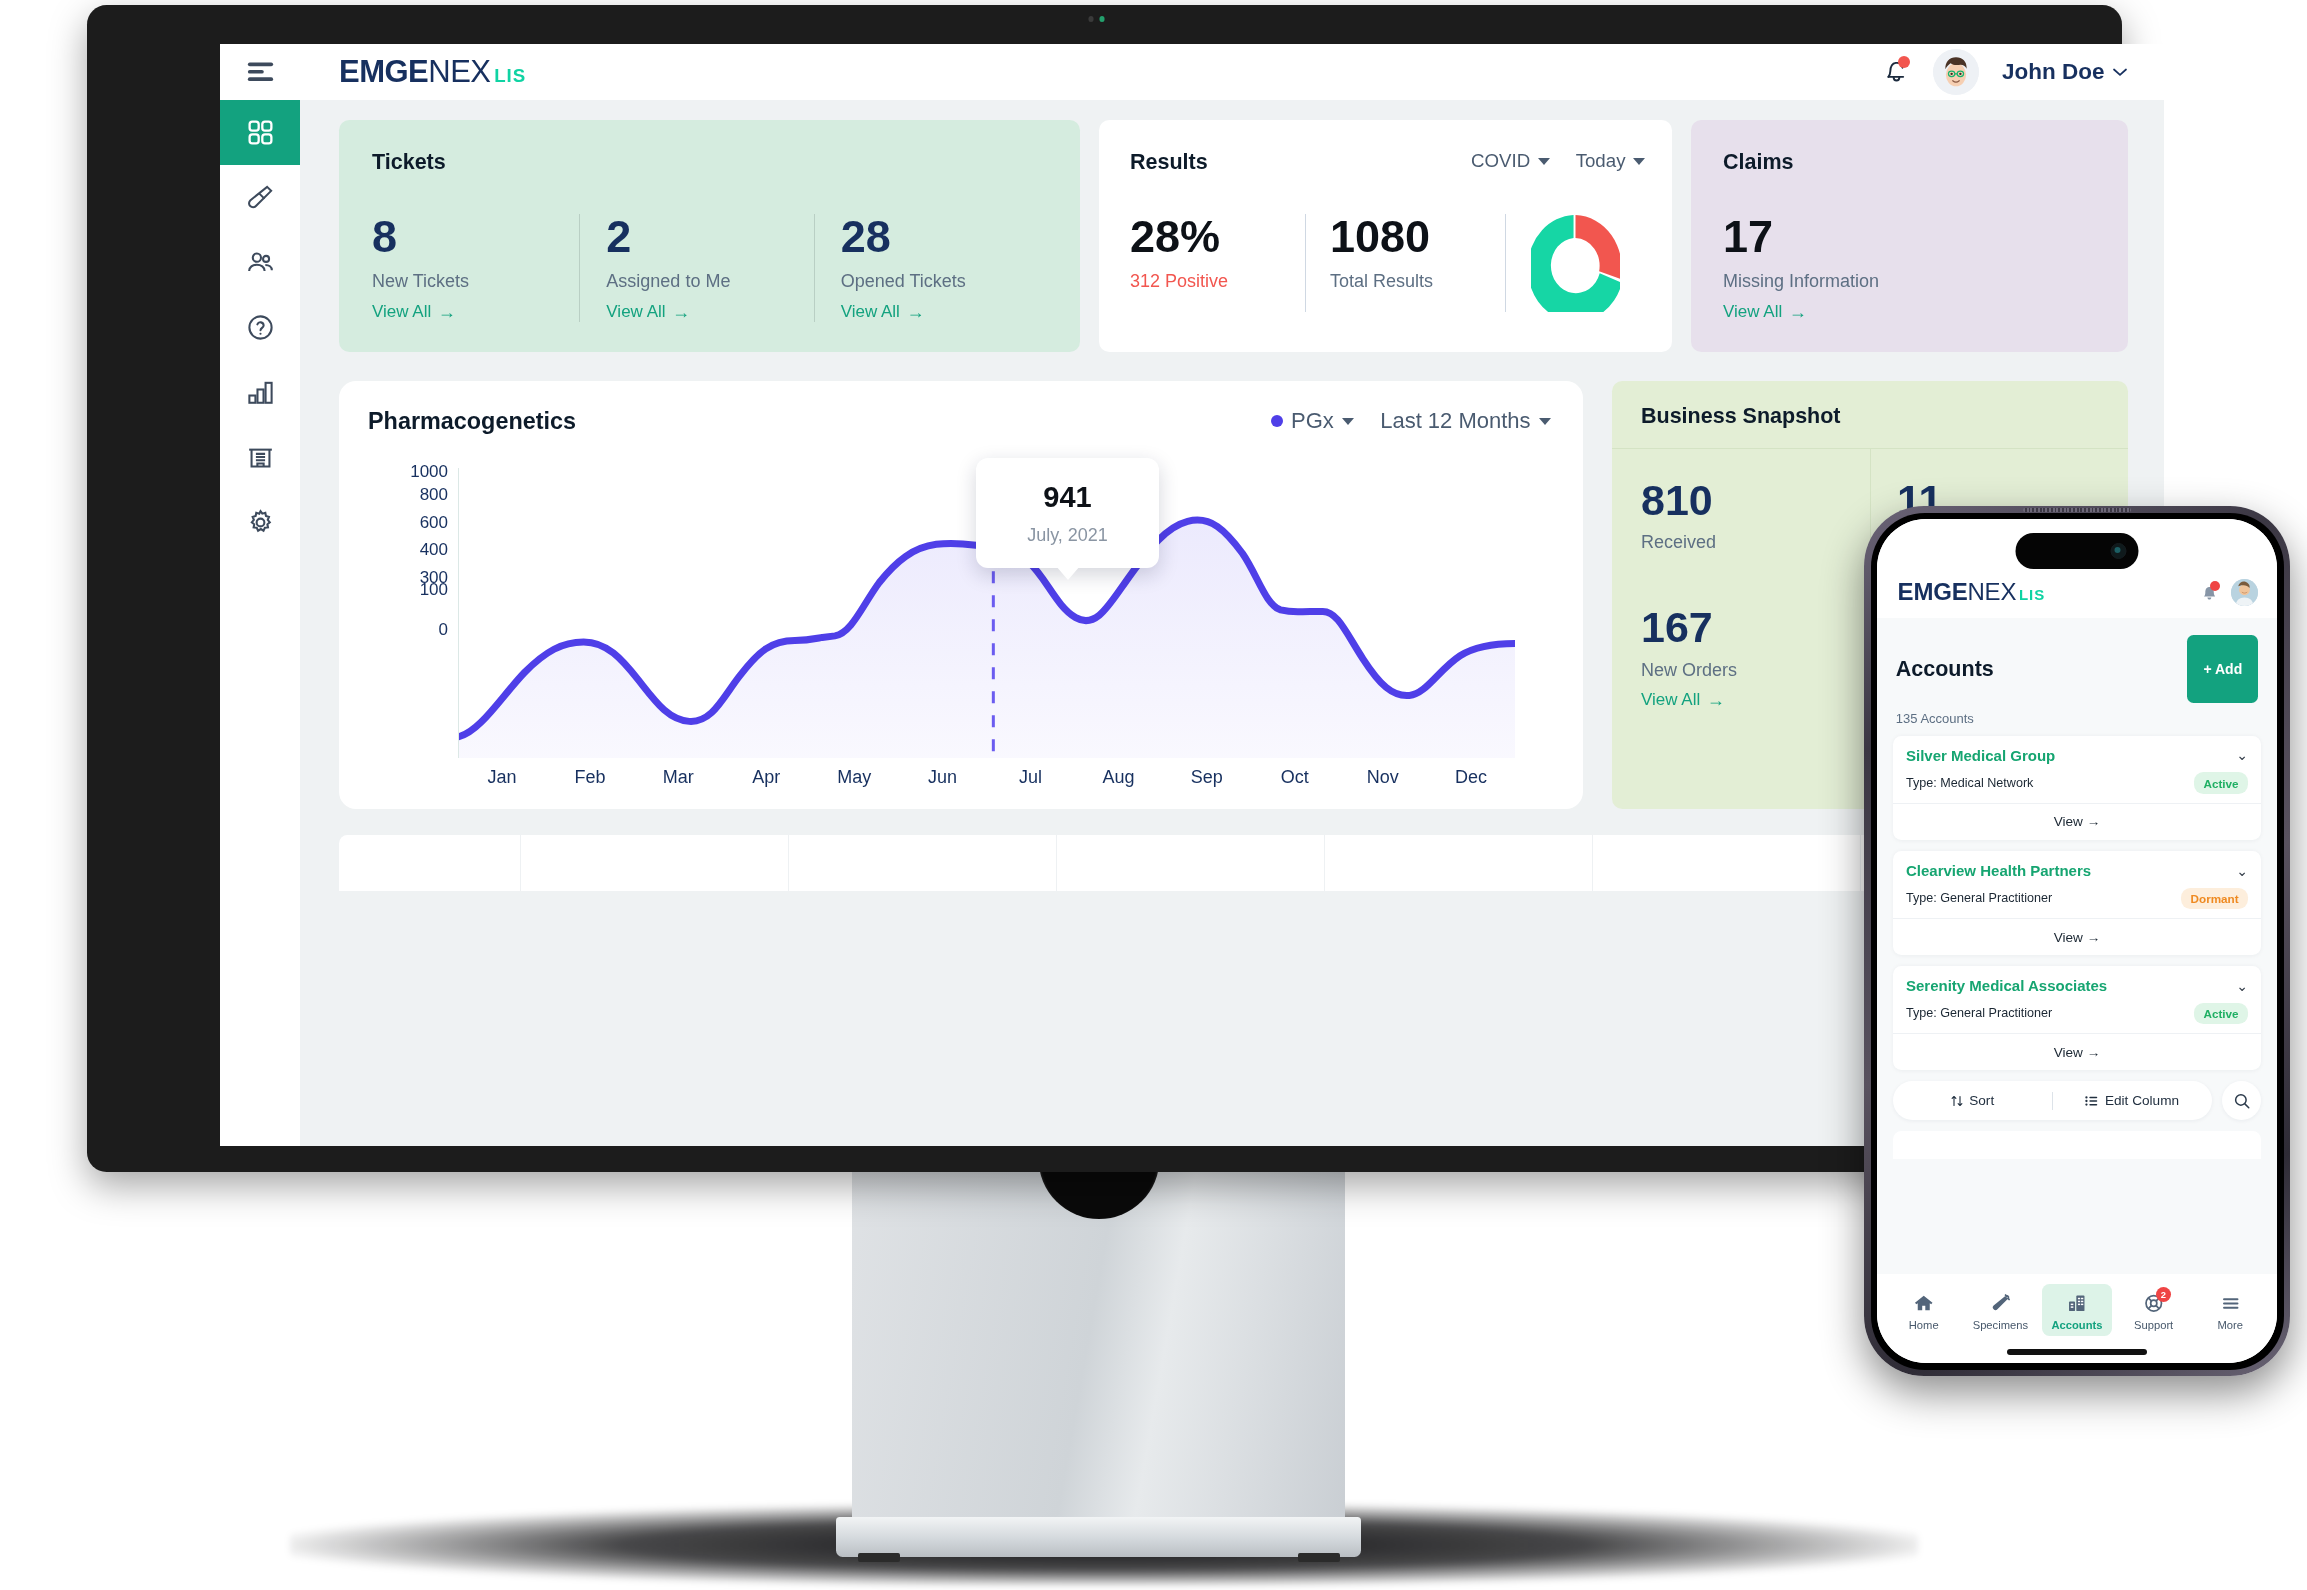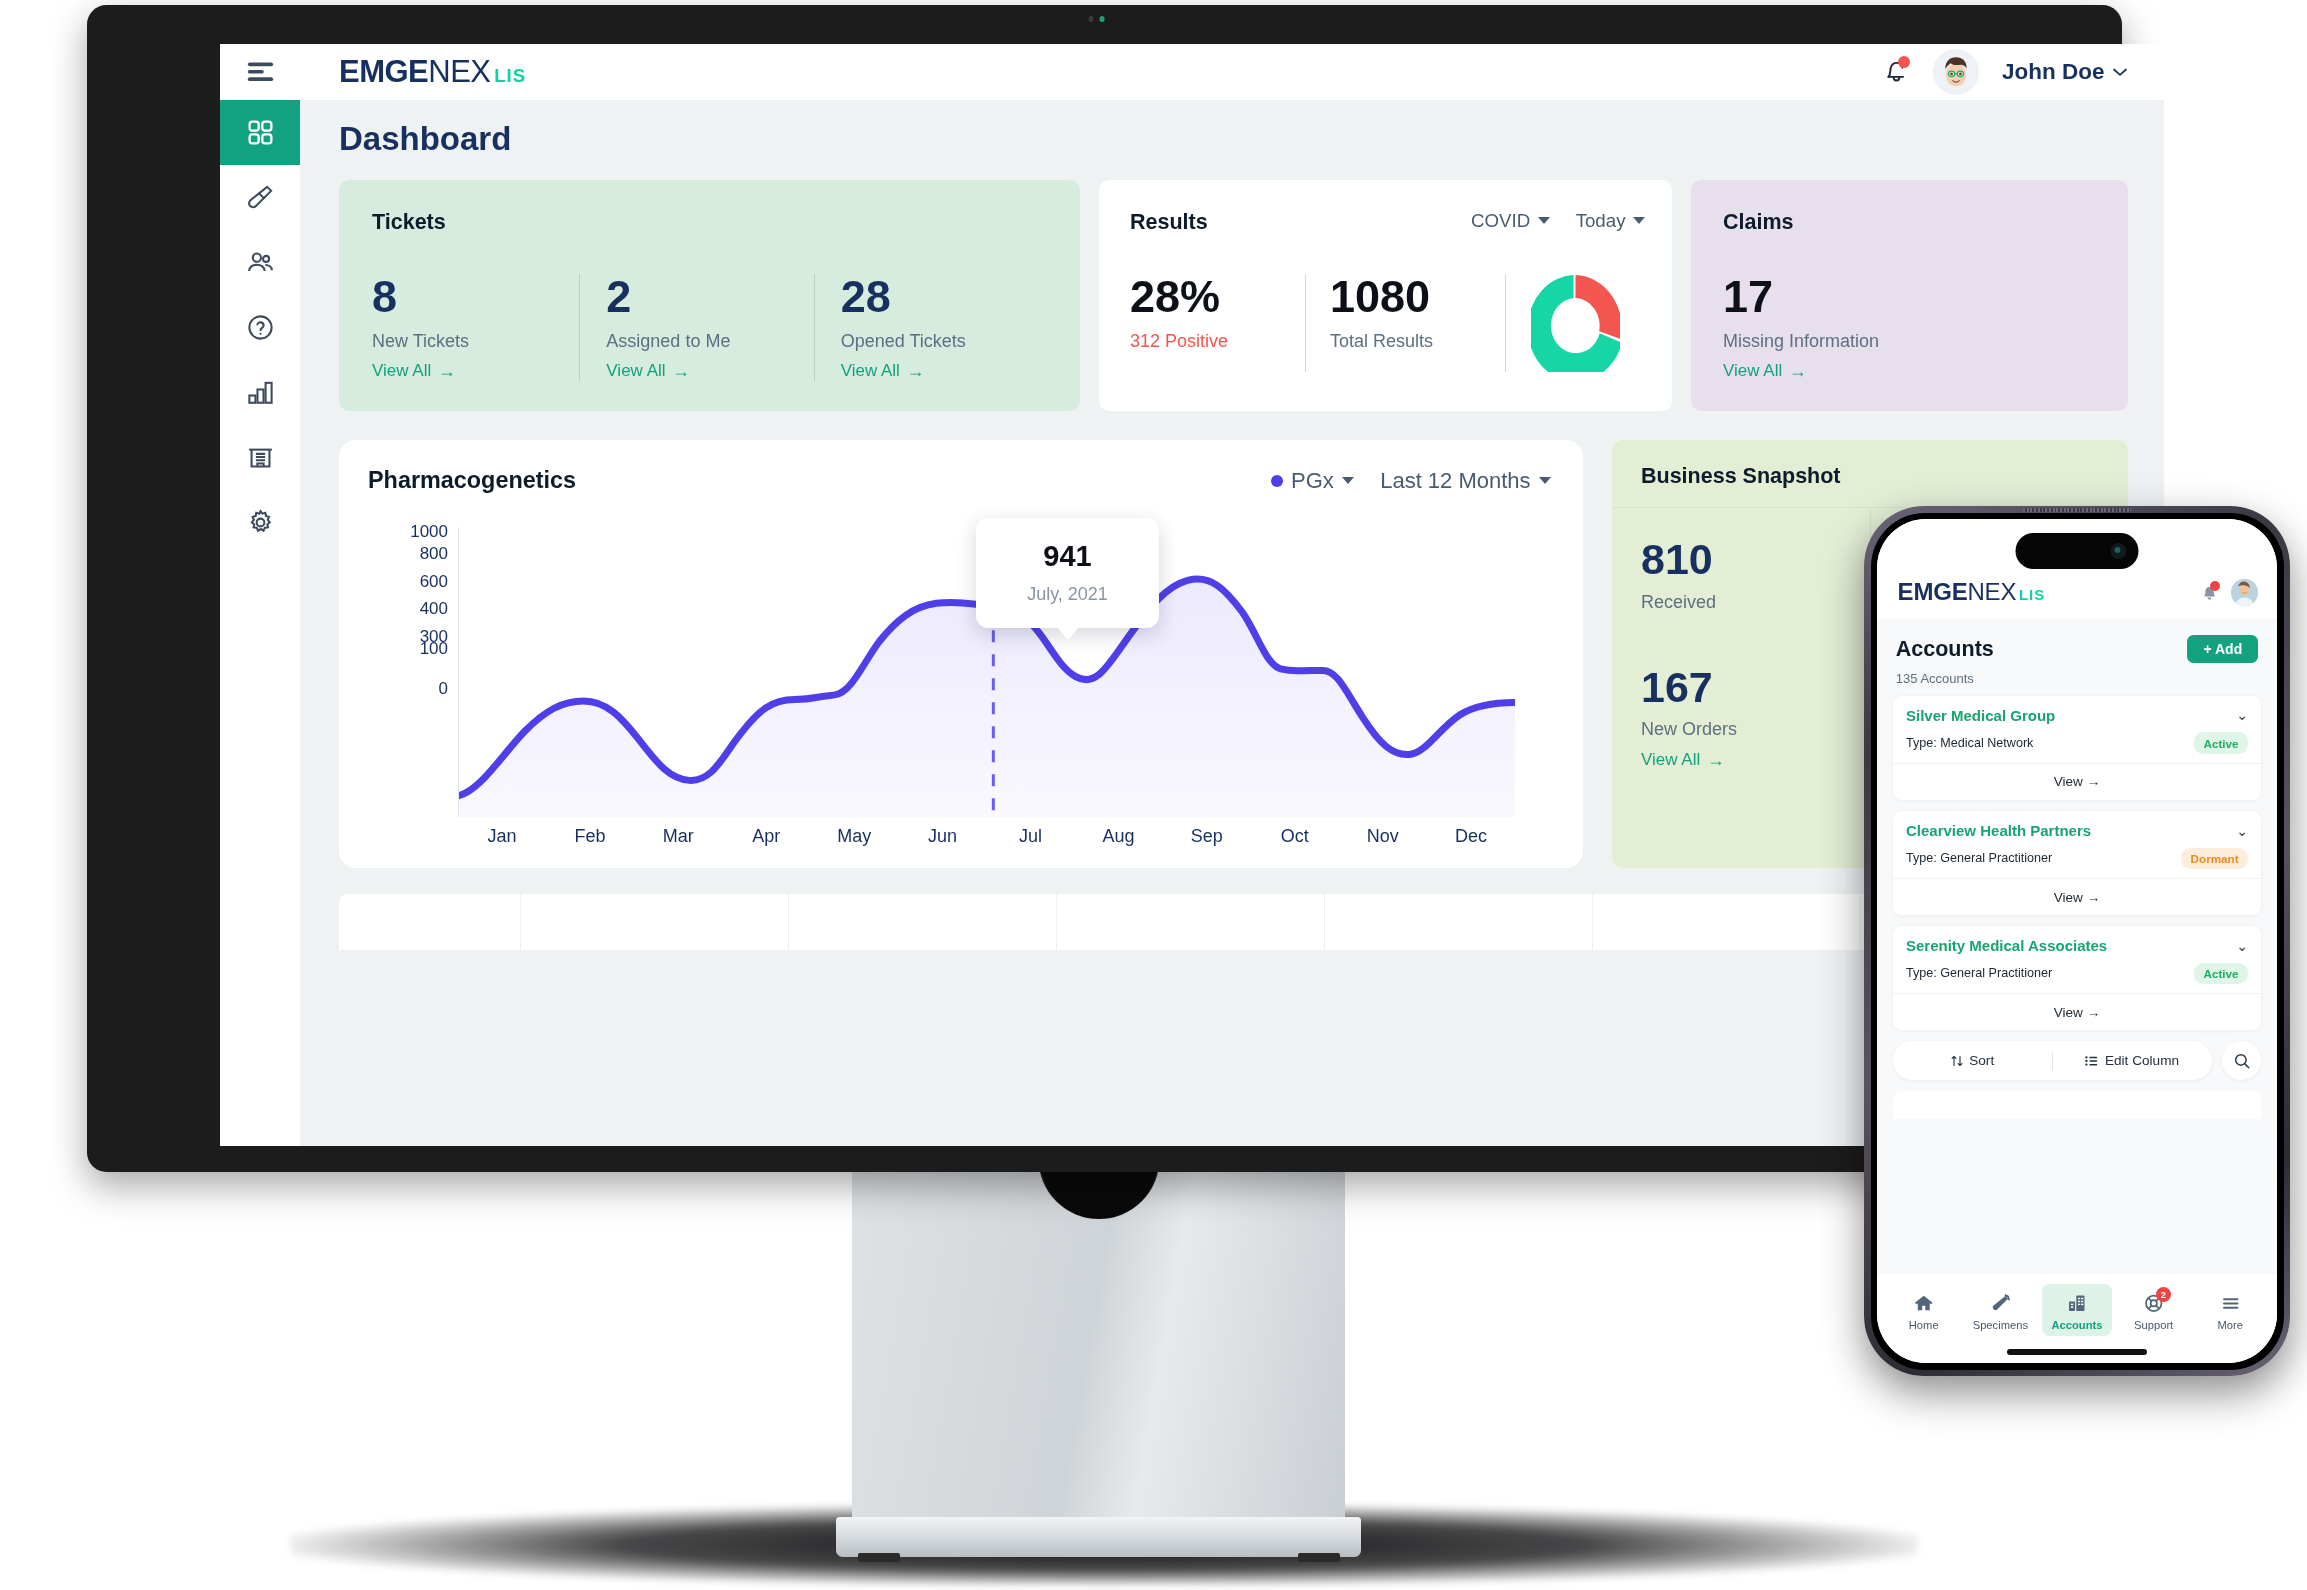--- a/index.html
+++ b/index.html
@@ -219,21 +219,21 @@
   .ph-logo-main .thin { font-weight: 400; }
   .ph-logo-sub { font-size: 15px; font-weight:600; color:#0fd3a3; letter-spacing:0.9px; margin-left:2.8px; }
   #ph-header-right { display:flex; align-items:center; gap: 12px; }
   #ph-bell { position:relative; width:20.6px; height:21.5px; }
   #ph-bell-dot { position:absolute; right:-0.9px; top:-0.9px; width:10.3px;height:10.3px;border-radius:50%;background:#ef4444;}
   #ph-avatar { width:27px;height:27px;border-radius:50%;overflow:hidden;background:#c9dbe6; }
 
   #ph-body { padding: 0 16px; }
   #ph-accounts-head { display:flex; align-items:center; justify-content:space-between; padding: 17px 2.8px 0; }
   #ph-accounts-title { font-size: 21.5px; font-weight:700; color:#0d1b2a; }
-  #ph-add-btn { background:#13a27f; color:#fff; font-size:14px; font-weight:600; padding: 6px 16px; border-radius:6.5px; }
+  #ph-add-btn { background:#13a27f; color:#fff; font-size:14px; font-weight:600; padding: 26px 16px; border-radius:6.5px; }
   #ph-count { font-size: 13px; color:#5d6f83; padding: 7.5px 2.8px 10.3px; }
 
   .acct-card { background:#fff; border-radius: 8.4px; margin-bottom: 11.2px; box-shadow: 0 0.9px 4.7px rgba(20,40,60,0.05); }
   .acct-top { padding: 11.2px 13px 9.4px; }
   .acct-name-row { display:flex; align-items:center; justify-content:space-between; }
   .acct-name { font-size: 15px; font-weight:700; color:#16a571; }
   .chev { font-size: 14px; color:#333d49; }
   .acct-meta-row { display:flex; align-items:center; justify-content:space-between; margin-top: 8.4px; }
   .acct-type { font-size: 12.6px; color:#1b2733; }
   .badge { font-size:11.7px; font-weight:600; padding: 4.2px 9.4px; border-radius: 9.4px; }
@@ -398,21 +398,20 @@
             <div id="username">
               <span>John Doe</span>
               <svg width="16" height="10.3" viewBox="0 0 24 14" fill="none" stroke="#17305f" stroke-width="2.6" stroke-linecap="round">
                   <path d="M3 3l9 8 9-8"></path>
                 </svg>
             </div>
           </div>
         </header>
 
         <div id="content">
-          <h1 id="page-title">Dashboard</h1>
 
           <div id="cards-row">
 
             <section id="tickets-card" class="card">
               <div class="card-head">
                 <div class="card-title">Tickets</div>
               </div>
               <div class="stat-row">
                 <div class="stat">
                   <div class="stat-num">8</div>

